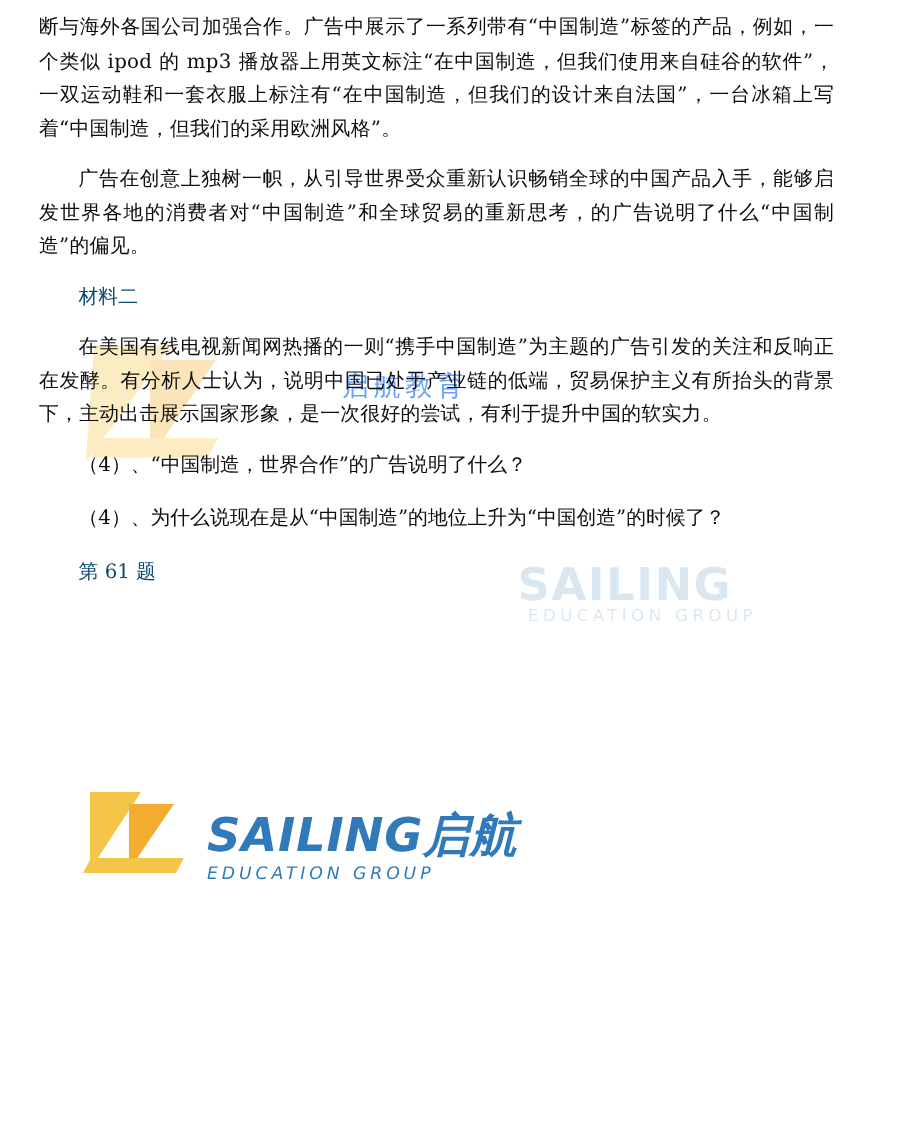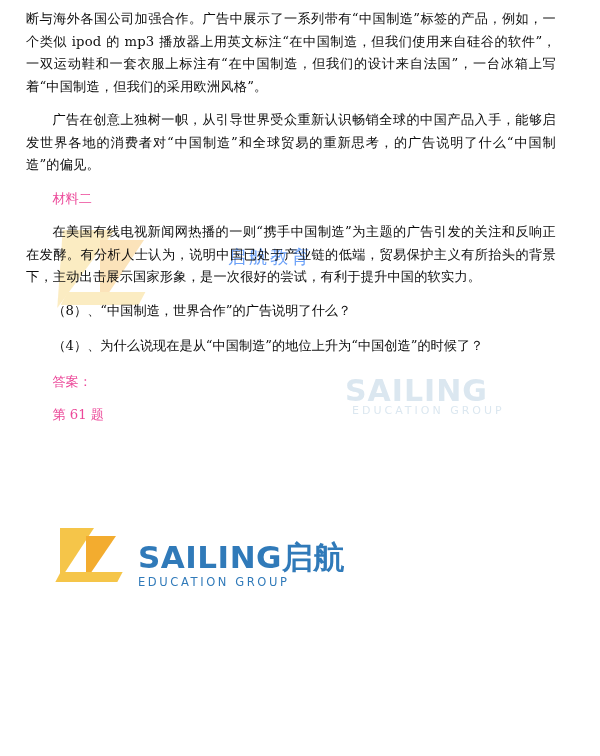--- a/index.html
+++ b/index.html
@@ -45,30 +45,31 @@
   .qline {
     margin: 0 0 13px 0;
     font-size: 13.2px;
     line-height: 22.5px;
     color: #0d0d0d;
     text-indent: 2em;
   }
   .mark {
     font-size: 13.2px;
     line-height: 22.5px;
-    color: #ec4899;
+    color: #0c4a6e;
     text-indent: 2em;
     margin: 0 0 11px 0;
   }
 
   
   .wm {
     position: absolute;
     z-index: 1;
     pointer-events: none;
+    font-style: italic;
   }
   .wm-sail-top {
     top: 230px;
     left: 60px;
     opacity: 0.30;
   }
   .wm-logo-main {
     top: 528px;
     left: 58px;
     opacity: 0.92;
@@ -226,23 +227,22 @@
     <p class="para">断与海外各国公司加强合作。广告中展示了一系列带有“中国制造”标签的产品，例如，一个类似 ipod 的 mp3 播放器上用英文标注“在中国制造，但我们使用来自硅谷的软件”，一双运动鞋和一套衣服上标注有“在中国制造，但我们的设计来自法国”，一台冰箱上写着“中国制造，但我们的采用欧洲风格”。</p>
 
     <p class="para indent">广告在创意上独树一帜，从引导世界受众重新认识畅销全球的中国产品入手，能够启发世界各地的消费者对“中国制造”和全球贸易的重新思考，的广告说明了什么“中国制造”的偏见。</p>
 
     <p class="mark">材料二</p>
 
     <p class="para indent">在美国有线电视新闻网热播的一则“携手中国制造”为主题的广告引发的关注和反响正在发酵。有分析人士认为，说明中国已处于产业链的低端，贸易保护主义有所抬头的背景下，主动出击展示国家形象，是一次很好的尝试，有利于提升中国的软实力。</p>
 
 
 
-    <p class="qline">（8）、“中国制造，世界合作”的广告说明了什么？</p>
+    <p class="qline">（4）、“中国制造，世界合作”的广告说明了什么？</p>
 
     <p class="qline">（4）、为什么说现在是从“中国制造”的地位上升为“中国创造”的时候了？</p>
 
-    <p class="mark">答案：</p>
 
     <p class="mark">第 61 题</p>
 
 
   </div>
 </div>
 
 </body></html>

